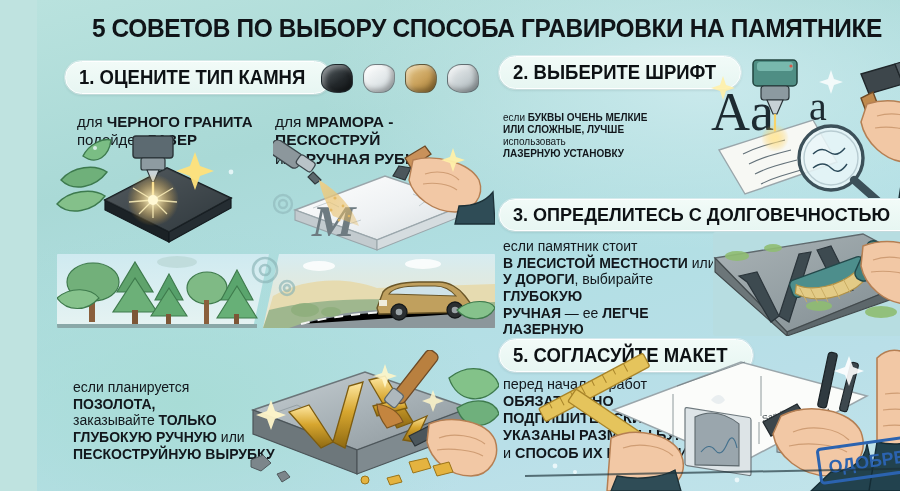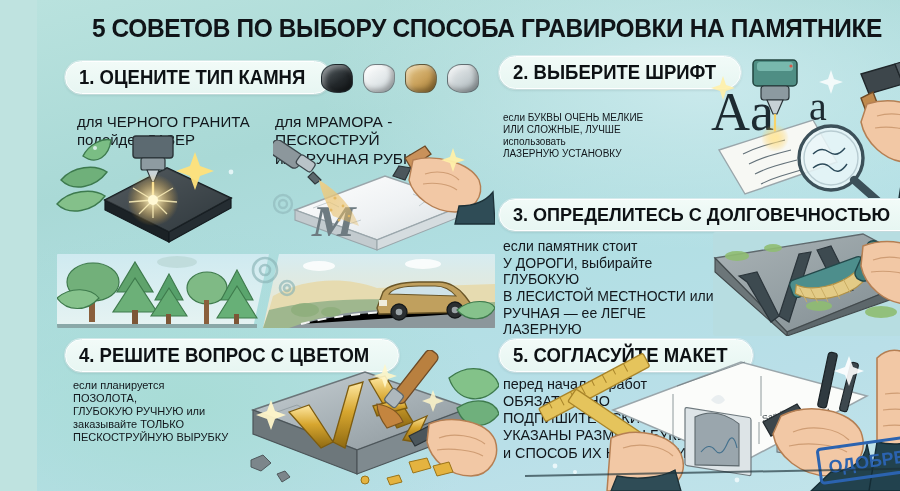--- a/index.html
+++ b/index.html
@@ -37,27 +37,27 @@
   }
   .pill span{display:block;transform:scaleX(.95);transform-origin:left center;}
   #pill1{left:28px;top:61px;height:33px;font-size:19.5px;}
   #pill2{left:462px;top:56px;height:33px;font-size:19.5px;}
   #pill3{left:462px;top:199px;height:31px;font-size:19px;}
   #pill4{left:28px;top:339px;height:33px;font-size:19.5px;}
   #pill5{left:462px;top:339px;height:33px;font-size:19.5px;}
 
   
   .copy{position:absolute;color:#12171c;line-height:1.19;}
-  .copy .b{font-weight:normal;}
+  .copy .b{font-weight:bold;}
   .copy .n{font-weight:normal;}
   #copy1a{left:40px;top:113px;font-size:15px;width:200px;}
   #copy1b{left:238px;top:113px;font-size:15.5px;width:215px;text-align:left;}
   #copy2 {left:466px;top:112px;font-size:10px;width:205px;}
   #copy3 {left:466px;top:238px;font-size:14px;width:215px;}
-  #copy4 {left:36px;top:379px;font-size:11px;width:215px;}
+  #copy4 {left:36px;top:379px;font-size:14px;width:215px;}
   #copy5 {left:466px;top:376px;font-size:14.4px;width:220px;}
 
   
   .ill{position:absolute;overflow:hidden;}
   .ill.r{border-radius:4px;}
 
   
   #stones{position:absolute;left:284px;top:60px;width:168px;height:36px;}
   .stone{position:absolute;top:4px;width:30px;height:27px;}
   .stone i{display:block;width:100%;height:100%;border-radius:45% 35% 40% 50%/45% 50% 35% 40%;
@@ -361,22 +361,22 @@
         <circle cx="206" cy="118" r="2" fill="#eaf7fa"></circle>
         <circle cx="216" cy="118" r="2" fill="#eaf7fa"></circle>
     </svg>
   </div>
 
   <div class="pill" id="pill3">
     <span>3. ОПРЕДЕЛИТЕСЬ С ДОЛГОВЕЧНОСТЬЮ</span>
   </div>
   <div class="copy" id="copy3">
     <div class="n">если памятник стоит</div>
+    <div><span class="b">В ЛЕСИСТОЙ МЕСТНОСТИ</span><span class="n"> или</span></div>
     <div><span class="b">У ДОРОГИ</span><span class="n">, выбирайте </span><span class="b">ГЛУБОКУЮ</span></div>
-    <div><span class="b">В ЛЕСИСТОЙ МЕСТНОСТИ</span><span class="n"> или</span></div>
     <div><span class="b">РУЧНАЯ</span><span class="n"> — ее </span><span class="b">ЛЕГЧЕ ЛАЗЕРНУЮ</span></div>
   </div>
 
   <div class="ill r" id="sc4">
     <svg viewBox="0 0 224 104" width="224" height="104">
       <defs>
         <linearGradient id="stone3" x1="0" y1="0" x2="1" y2="1">
           <stop offset="0" stop-color="#aab3b6"></stop>
             <stop offset=".5" stop-color="#949fa3"></stop>
             <stop offset="1" stop-color="#7d888d"></stop>
@@ -415,28 +415,25 @@
         <path d="M196 68 C212 68 224 58 224 46 L224 104 L190 104Z" fill="#2f4c56" stroke="#1d3138" stroke-width="1.3"></path>
         <g stroke="#cf9d74" stroke-width="1.2" fill="none">
           <path d="M160 28 C176 22 198 26 210 36"></path>
             <path d="M158 40 C174 38 194 40 206 48"></path>
         </g>
       </g>
       <circle cx="206" cy="10" r="2.4" fill="#eaf7fa"></circle>
     </svg>
   </div>
 
-  <div class="pill" id="pill4">
-    <span>4. РЕШИТЕ ВОПРОС С ЦВЕТОМ</span>
-  </div>
   <div class="copy" id="copy4">
     <div class="n">если планируется</div>
     <div class="b">ПОЗОЛОТА,</div>
+    <div><span class="n">заказывайте </span><span class="b">ТОЛЬКО</span></div>
     <div><span class="b">ГЛУБОКУЮ РУЧНУЮ</span><span class="n"> или</span></div>
-    <div><span class="n">заказывайте </span><span class="b">ТОЛЬКО</span></div>
     <div class="b">ПЕСКОСТРУЙНУЮ ВЫРУБКУ</div>
   </div>
 
   <div class="ill" id="sc5">
     <svg viewBox="0 0 262 140" width="262" height="140">
       <defs>
         <linearGradient id="stone4" x1="0" y1="0" x2="1" y2="1">
           <stop offset="0" stop-color="#c8d0d4"></stop>
             <stop offset=".5" stop-color="#a8b2b7"></stop>
             <stop offset="1" stop-color="#8b959a"></stop>

